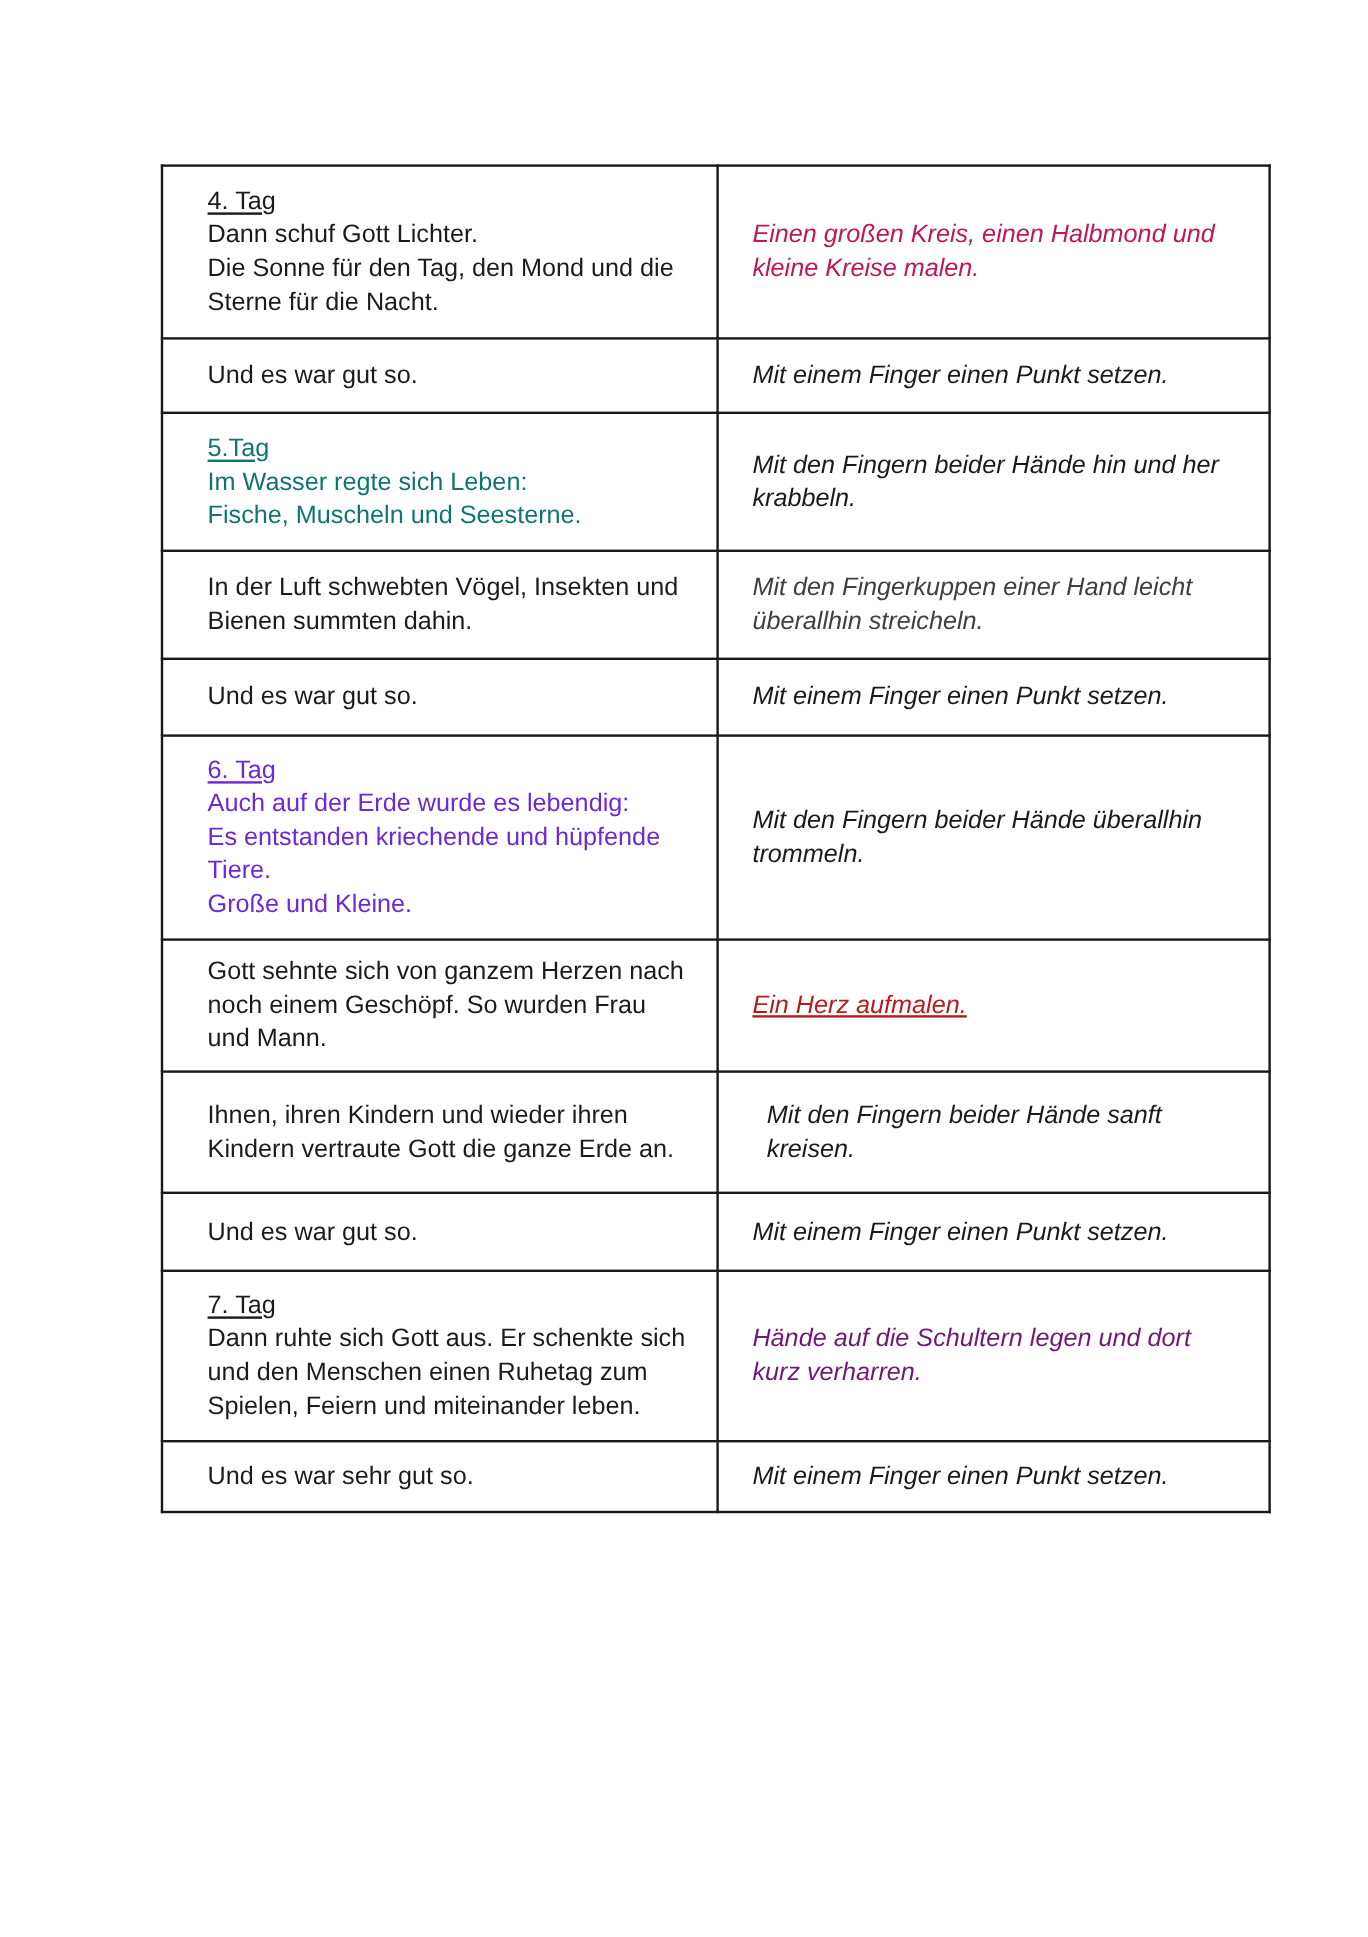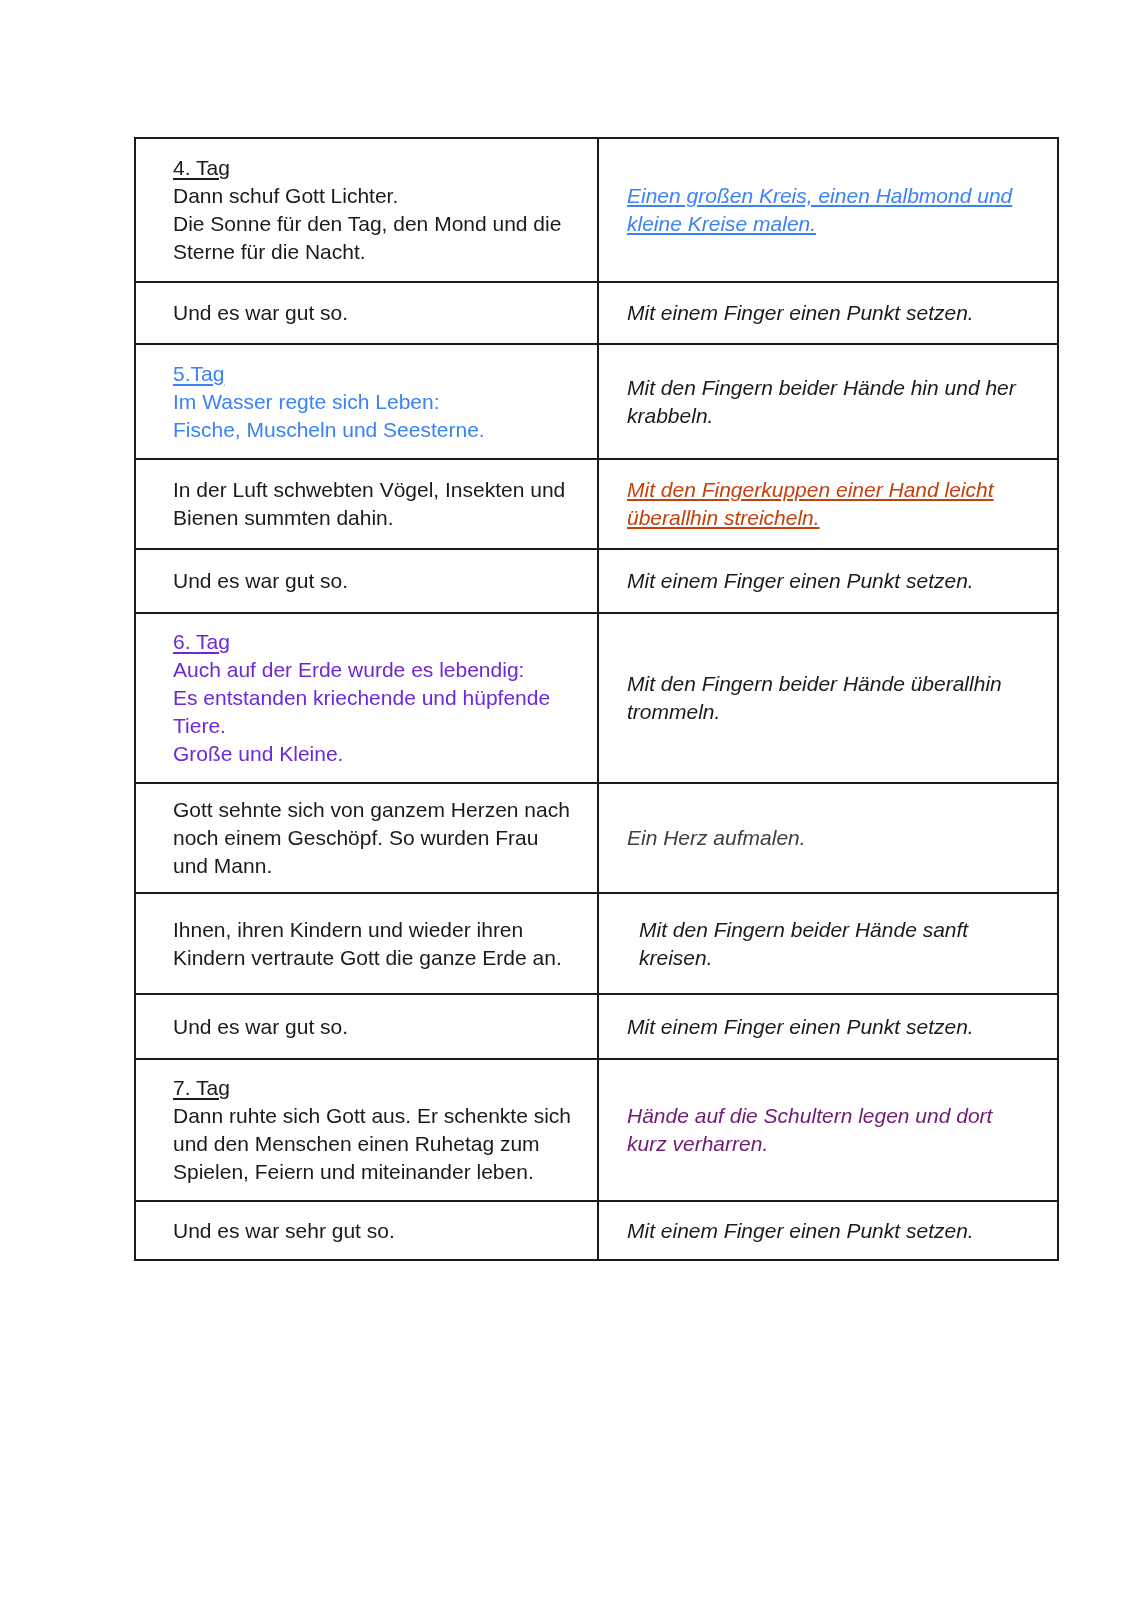--- a/index.html
+++ b/index.html
@@ -59,47 +59,47 @@
       <col style="width:463px">
       <col style="width:460px">
     </colgroup>
     <tbody>
         <tr style="height: 144px;">
           <td class="left-cell" style="border-color: rgb(26, 26, 26); color: rgb(27, 27, 27);">
             <div class="para day-heading">4. Tag</div>
             <div class="para">Dann schuf Gott Lichter.</div>
             <div class="para">Die Sonne für den Tag, den Mond und die Sterne für die Nacht.</div>
           </td>
-          <td class="right-cell" style="border-color: rgb(26, 26, 26); color: #3b82f6; text-decoration: underline;">
+          <td class="right-cell" style="border-color: rgb(26, 26, 26); color: #be185d;">
             <div class="para">Einen großen Kreis, einen Halbmond und kleine Kreise malen.</div>
           </td>
         </tr>
         <tr style="height: 62px;">
           <td class="left-cell" style="border-color: rgb(26, 26, 26); color: rgb(27, 27, 27);">
             <div class="para">Und es war gut so.</div>
           </td>
           <td class="right-cell" style="border-color: rgb(26, 26, 26); color: rgb(27, 27, 27);">
             <div class="para">Mit einem Finger einen Punkt setzen.</div>
           </td>
         </tr>
         <tr style="height: 115px;">
-          <td class="left-cell" style="border-color: rgb(26, 26, 26); color: #3b82f6;">
+          <td class="left-cell" style="border-color: rgb(26, 26, 26); color: #0f766e;">
             <div class="para day-heading">5.Tag</div>
             <div class="para">Im Wasser regte sich Leben:</div>
             <div class="para">Fische, Muscheln und Seesterne.</div>
           </td>
           <td class="right-cell" style="border-color: rgb(26, 26, 26); color: rgb(27, 27, 27);">
             <div class="para">Mit den Fingern beider Hände hin und her krabbeln.</div>
           </td>
         </tr>
         <tr style="height: 90px;">
           <td class="left-cell" style="border-color: rgb(26, 26, 26); color: rgb(27, 27, 27);">
             <div class="para">In der Luft schwebten Vögel, Insekten und Bienen summten dahin.</div>
           </td>
-          <td class="right-cell" style="border-color: rgb(26, 26, 26); color: #c2410c; text-decoration: underline;">
+          <td class="right-cell" style="border-color: rgb(26, 26, 26); color: #404040;">
             <div class="para">Mit den Fingerkuppen einer Hand leicht überallhin streicheln.</div>
           </td>
         </tr>
         <tr style="height: 64px;">
           <td class="left-cell" style="border-color: rgb(26, 26, 26); color: rgb(27, 27, 27);">
             <div class="para">Und es war gut so.</div>
           </td>
           <td class="right-cell" style="border-color: rgb(26, 26, 26); color: rgb(27, 27, 27);">
             <div class="para">Mit einem Finger einen Punkt setzen.</div>
           </td>
@@ -112,21 +112,21 @@
             <div class="para">Große und Kleine.</div>
           </td>
           <td class="right-cell" style="border-color: rgb(26, 26, 26); color: rgb(27, 27, 27);">
             <div class="para">Mit den Fingern beider Hände überallhin trommeln.</div>
           </td>
         </tr>
         <tr style="height: 105px;">
           <td class="left-cell" style="border-color: rgb(26, 26, 26); color: rgb(27, 27, 27);">
             <div class="para">Gott sehnte sich von ganzem Herzen nach noch einem Geschöpf. So wurden Frau und Mann.</div>
           </td>
-          <td class="right-cell" style="border-color: rgb(26, 26, 26); color: #404040;">
+          <td class="right-cell" style="border-color: rgb(26, 26, 26); color: #b91c1c; text-decoration: underline;">
             <div class="para">Ein Herz aufmalen.</div>
           </td>
         </tr>
         <tr style="height: 101px;">
           <td class="left-cell" style="border-color: rgb(26, 26, 26); color: rgb(27, 27, 27);">
             <div class="para">Ihnen, ihren Kindern und wieder ihren Kindern vertraute Gott die ganze Erde an.</div>
           </td>
           <td class="right-cell" style="border-color: rgb(26, 26, 26); color: rgb(27, 27, 27); padding-left: 40px;">
             <div class="para">Mit den Fingern beider Hände sanft kreisen.</div>
           </td>

